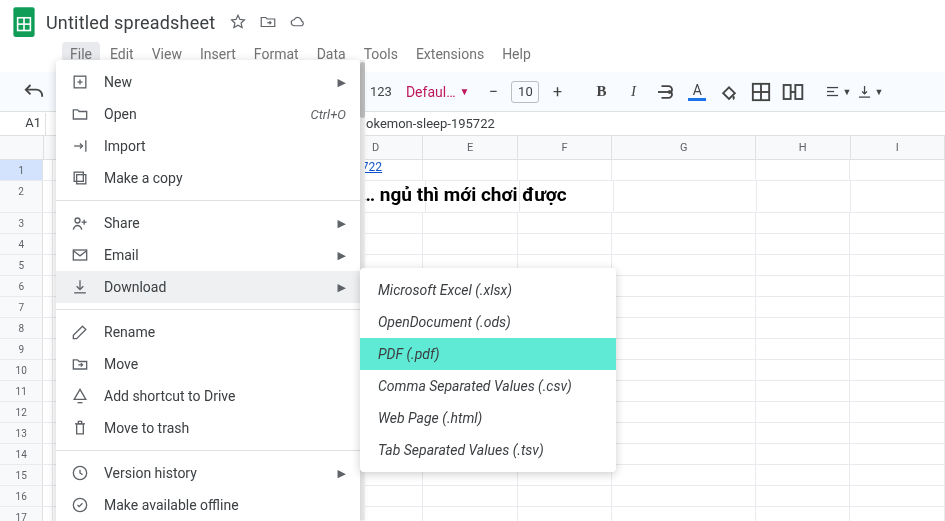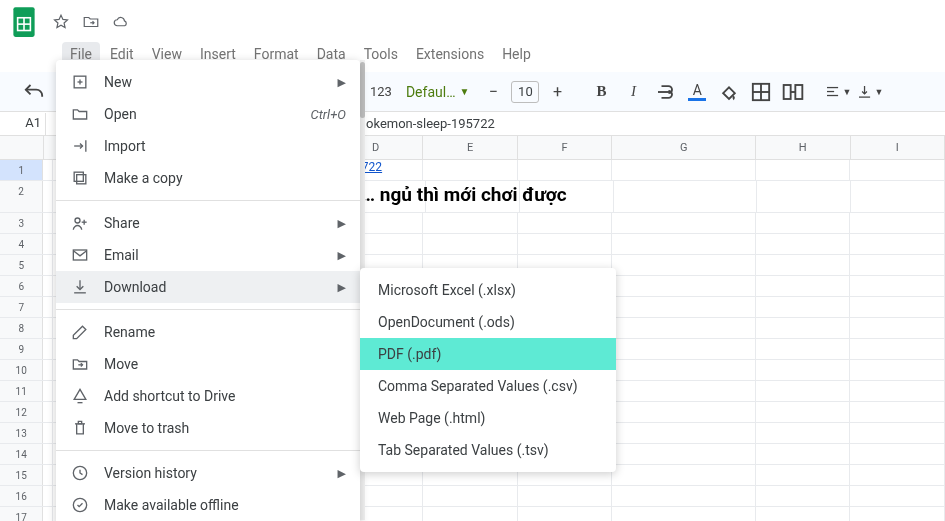--- a/index.html
+++ b/index.html
@@ -10,21 +10,21 @@
 .doctitle { font-size:18px; color:#3c4043; font-weight:400; letter-spacing:0.2px; }
 .title-icons { display:flex; gap:12px; margin-left:6px; color:#5f6368; }
 .title-icons span { width:18px; height:18px; display:flex; align-items:center; justify-content:center; }
 .menubar { display:flex; gap:2px; padding:0 10px 0 62px; height:28px; align-items:center; font-size:14px; color:#737373; }
 .menubar div { padding:4px 8px; border-radius:4px; cursor:pointer; }
 .menubar .active { background:#e8eaed; }
 .toolbar { display:flex; align-items:center; height:40px; padding:0 8px 0 8px; gap:4px; border-bottom:1px solid #e0e0e0; background:#f8fbff; margin-top:4px; }
 .tbtn { width:28px; height:28px; display:flex; align-items:center; justify-content:center; border-radius:4px; color:#444; }
 .undo { margin-left:12px; }
 .spacer-toolbar { width:310px; }
-.fontname { padding:0 6px; font-size:14px; color:#4d7c0f; display:flex; align-items:center; gap:4px; }
+.fontname { padding:0 6px; font-size:14px; color:#be185d; display:flex; align-items:center; gap:4px; }
 .sizebox { border:1px solid #bdbdbd; border-radius:3px; width:28px; height:22px; display:flex; align-items:center; justify-content:center; font-size:13px; }
 .bold { font-weight:700; font-size:15px; font-family:serif; }
 .italic { font-style:italic; font-family:serif; font-size:15px; }
 .textcolor { border-bottom:3px solid #1a73e8; width:18px; text-align:center; font-size:14px; }
 .namebox { width:46px; height:22px; font-size:13px; padding:2px 4px; color:#3c4043; border-right:1px solid #e0e0e0; background:#fff;text-align:right; }
 .formularow { display:flex; align-items:center; height:24px; border-bottom:1px solid #e0e0e0; }
 .fxcontent { font-size:13px; color:#3c4043; padding-left:320px; }
 .sheet { position:relative; }
 .colhdr { display:flex; height:24px; background:#f8f9fa; border-bottom:1px solid #e0e0e0; }
 .rownumcol { width:46px; border-right:1px solid #e0e0e0; background:#f8f9fa; }
@@ -42,39 +42,40 @@
 .row.tall { height:32px; }
 
 .dropdown { position:absolute; left:56px; top:60px; width:304px; background:#fff; border-radius:4px; box-shadow:0 2px 10px rgba(0,0,0,.2); padding:6px 0; z-index:10; font-size:14px; color:#3c4043; }
 .mi { display:flex; align-items:center; height:32px; padding:0 14px; gap:14px; cursor:pointer; }
 .mi.hl { background:#eef0f2; }
 .mi .micon { width:20px; height:20px; display:flex; align-items:center; justify-content:center; color:#5f6368; }
 .mi .mtxt { flex:1; }
 .mi .msc { color:#5f6368; font-size:13px;font-style:italic; }
 .mi .arr { color:#5f6368; font-size:11px; }
 .sep { height:1px; background:#e0e0e0; margin:6px 0; }
-.submenu { position:absolute; left:360px; top:268px; width:256px; background:#fff; border-radius:4px; box-shadow:0 2px 10px rgba(0,0,0,.2); padding:6px 0; z-index:11; font-size:14px; }
+.submenu { position:absolute; left:360px; top:268px; width:256px; background:#fff; border-radius:4px; box-shadow:0 2px 10px rgba(0,0,0,.2); padding:6px 0; z-index:11; font-size:14px;font-style:italic; }
 .smi { height:32px; display:flex; align-items:center; padding:0 18px; cursor:pointer; }
 .smi.sel { background:#5eead4; }
 .vscroll { position:absolute; left:360px; top:60px; width:5px; height:460px; background:#f1f1f1; }
 .vthumb { width:5px; height:56px; background:#c1c1c1; border-radius:3px; margin-top:2px; }
 svg { stroke:currentColor; fill:none; stroke-width:1.6; }
 </style>
 </head>
 <body>
 
 <div class="titlebar">
   <div class="logo">
     <svg viewBox="0 0 24 32">
         <rect x="2" y="2" width="20" height="28" rx="2" fill="#0f9d58" stroke="none"></rect>
         <rect x="6" y="12" width="12" height="12" fill="none" stroke="#fff" stroke-width="1.5"></rect>
         <line x1="6" y1="18" x2="18" y2="18" stroke="#fff" stroke-width="1.5"></line>
         <line x1="12" y1="12" x2="12" y2="24" stroke="#fff" stroke-width="1.5"></line>
       </svg>
   </div>
+  <div class="doctitle">Untitled spreadsheet</div>
   <div class="title-icons">
     <span>
         <svg viewBox="0 0 24 24">
           <path d="M12 3l2.6 5.6 6 .6-4.5 4.1 1.3 6-5.4-3-5.4 3 1.3-6L3.4 9.2l6-.6z"></path>
         </svg>
       </span>
     <span>
         <svg viewBox="0 0 24 24">
           <path d="M3 6h6l2 2h10v10H3z"></path>
           <path d="M11 13h5"></path>

